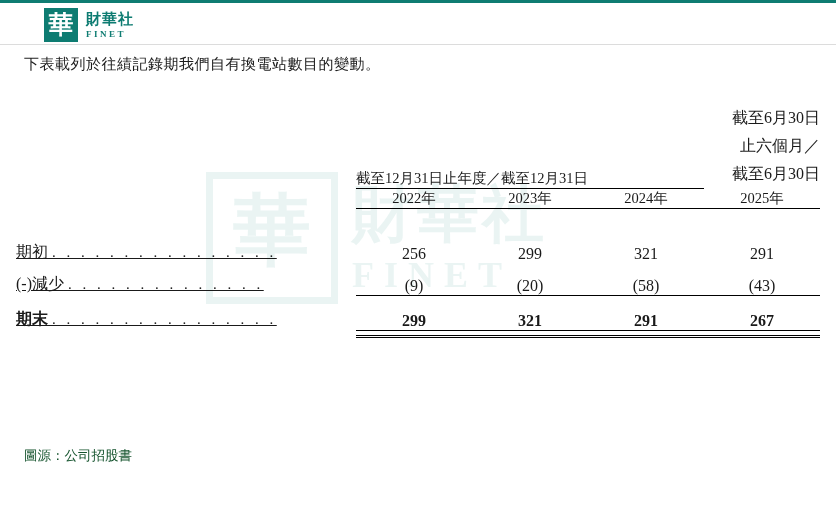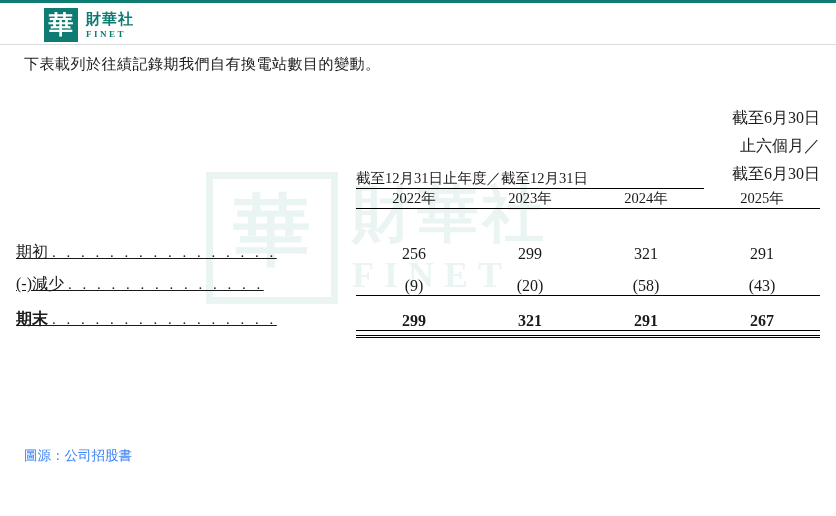--- a/index.html
+++ b/index.html
@@ -199,21 +199,21 @@
     border-top: 1px solid #000;
     border-bottom: 3px double #000;
   }
   .bigger-lbl { font-size: 17px; }
 
   .source {
     position: absolute;
     left: 24px;
     top: 447px;
     font-size: 13.5px;
-    color: #3b82f6;
+    color: #14532d;
     font-family: "Liberation Sans", sans-serif;
   }
 </style>
 </head>
 <body>
 
 <div class="page">
 
   <div class="top-rule"></div>
 

